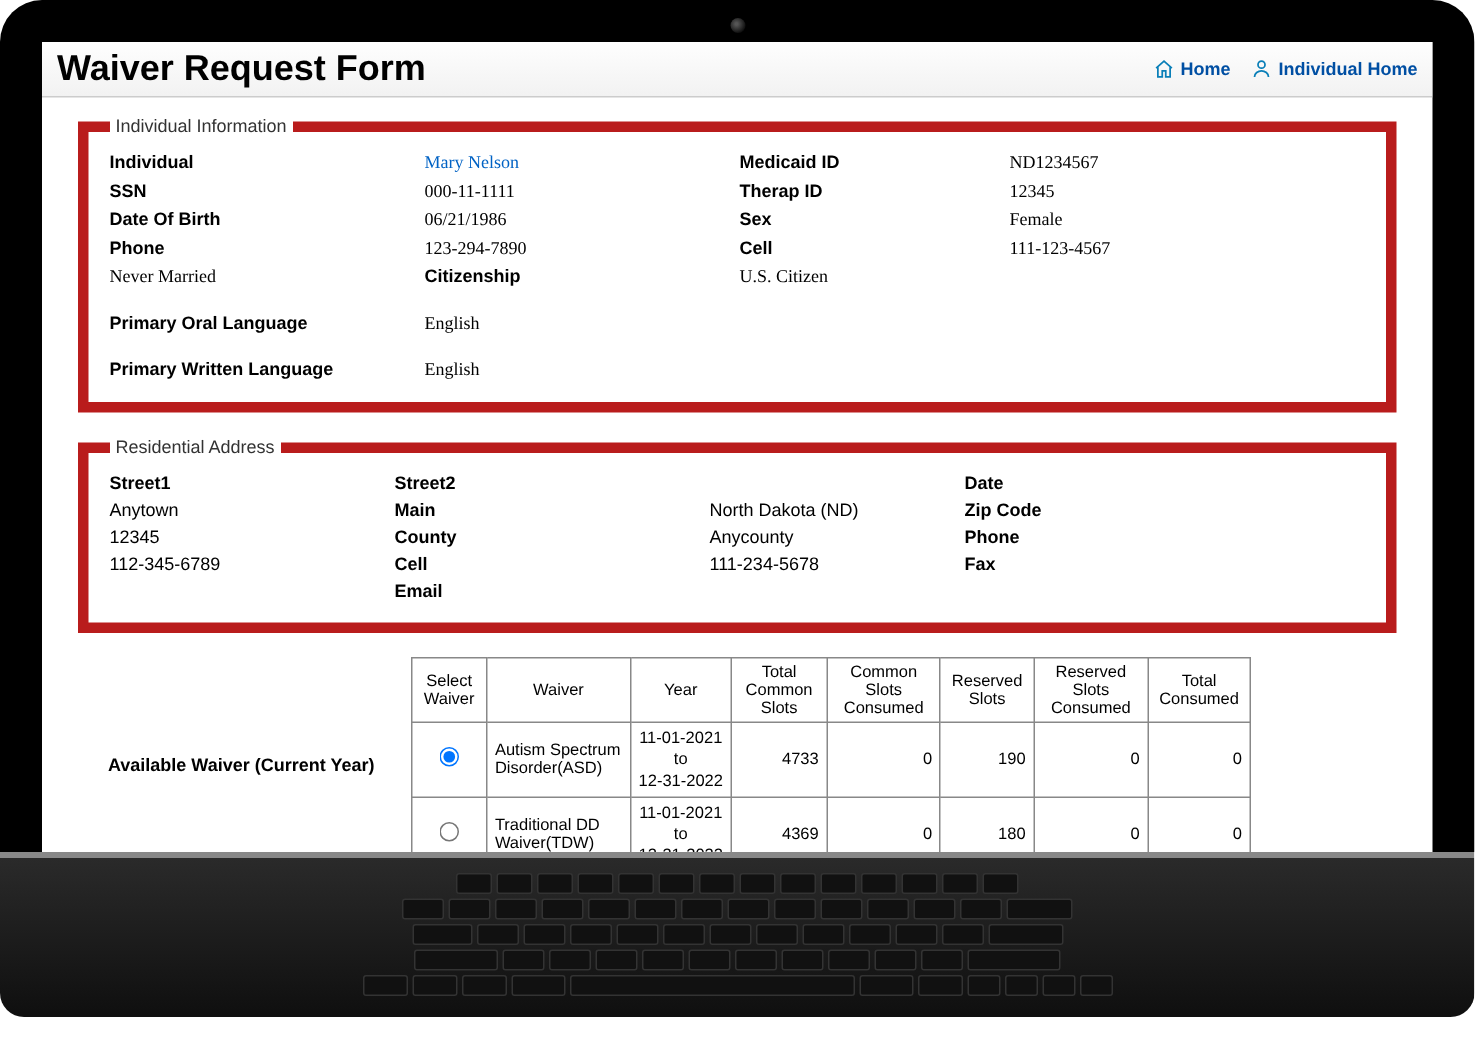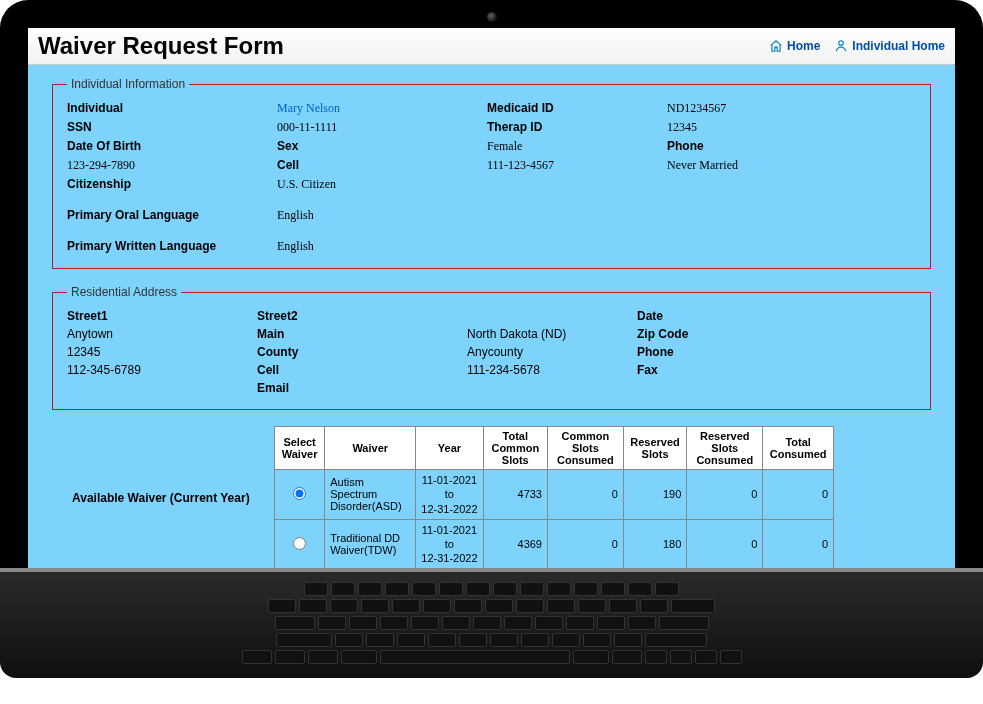--- a/index.html
+++ b/index.html
@@ -24,21 +24,21 @@
     position: absolute;
     top: 12px;
     left: 50%;
     transform: translateX(-50%);
     width: 10px;
     height: 10px;
     border-radius: 50%;
     background: radial-gradient(circle at 40% 40%, #555 10%, #111 70%);
   }
   .screen {
-    background: #7dd3fc;
+    background: #ffffff;
     height: 540px;
     overflow: hidden;
   }
   
   .header {
     display: flex;
     align-items: center;
     justify-content: space-between;
     padding: 4px 10px;
     border-bottom: 1px solid #ccc;
@@ -61,21 +61,21 @@
     color: #004fa3;
     font-weight: bold;
     font-size: 12px;
     cursor: pointer;
   }
   .nav-link svg { flex-shrink: 0; }
   .content {
     padding: 12px 24px;
   }
   fieldset {
-    border: 1px solid #b91c1c;
+    border: 7px solid #b91c1c;
     padding: 10px 14px 14px;
     margin-bottom: 16px;
   }
   legend {
     padding: 0 4px;
     font-size: 12px;
     color: #333;
   }
   .info-grid {
     display: grid;
@@ -115,21 +115,21 @@
     width: 560px;
     font-size: 11px;
     border: 1px solid #777;
   }
   table.waiver th, table.waiver td {
     border: 1px solid #888;
     padding: 3px 5px;
     vertical-align: middle;
   }
   table.waiver th {
-    font-weight: bold;
+    font-weight: normal;
     text-align: center;
     background: #fff;
   }
   table.waiver td.num { text-align: right; }
   table.waiver td.ctr { text-align: center; }
   table.waiver td.year-cell { text-align: center; white-space: nowrap; line-height: 1.3; }
   .radio { cursor: pointer; }
   
   .base {
     height: 110px;
@@ -194,20 +194,21 @@
             <div class="val link">Mary Nelson</div>
             <div class="lbl">Medicaid ID</div>
             <div class="val">ND1234567</div>
 
             <div class="lbl">SSN</div>
             <div class="val">000-11-1111</div>
             <div class="lbl">Therap ID</div>
             <div class="val">12345</div>
 
             <div class="lbl">Date Of Birth</div>
+            <div class="val">06/21/1986</div>
             <div class="lbl">Sex</div>
             <div class="val">Female</div>
 
             <div class="lbl">Phone</div>
             <div class="val">123-294-7890</div>
             <div class="lbl">Cell</div>
             <div class="val">111-123-4567</div>
 
             <div class="val">Never Married</div>
             <div class="lbl">Citizenship</div>

